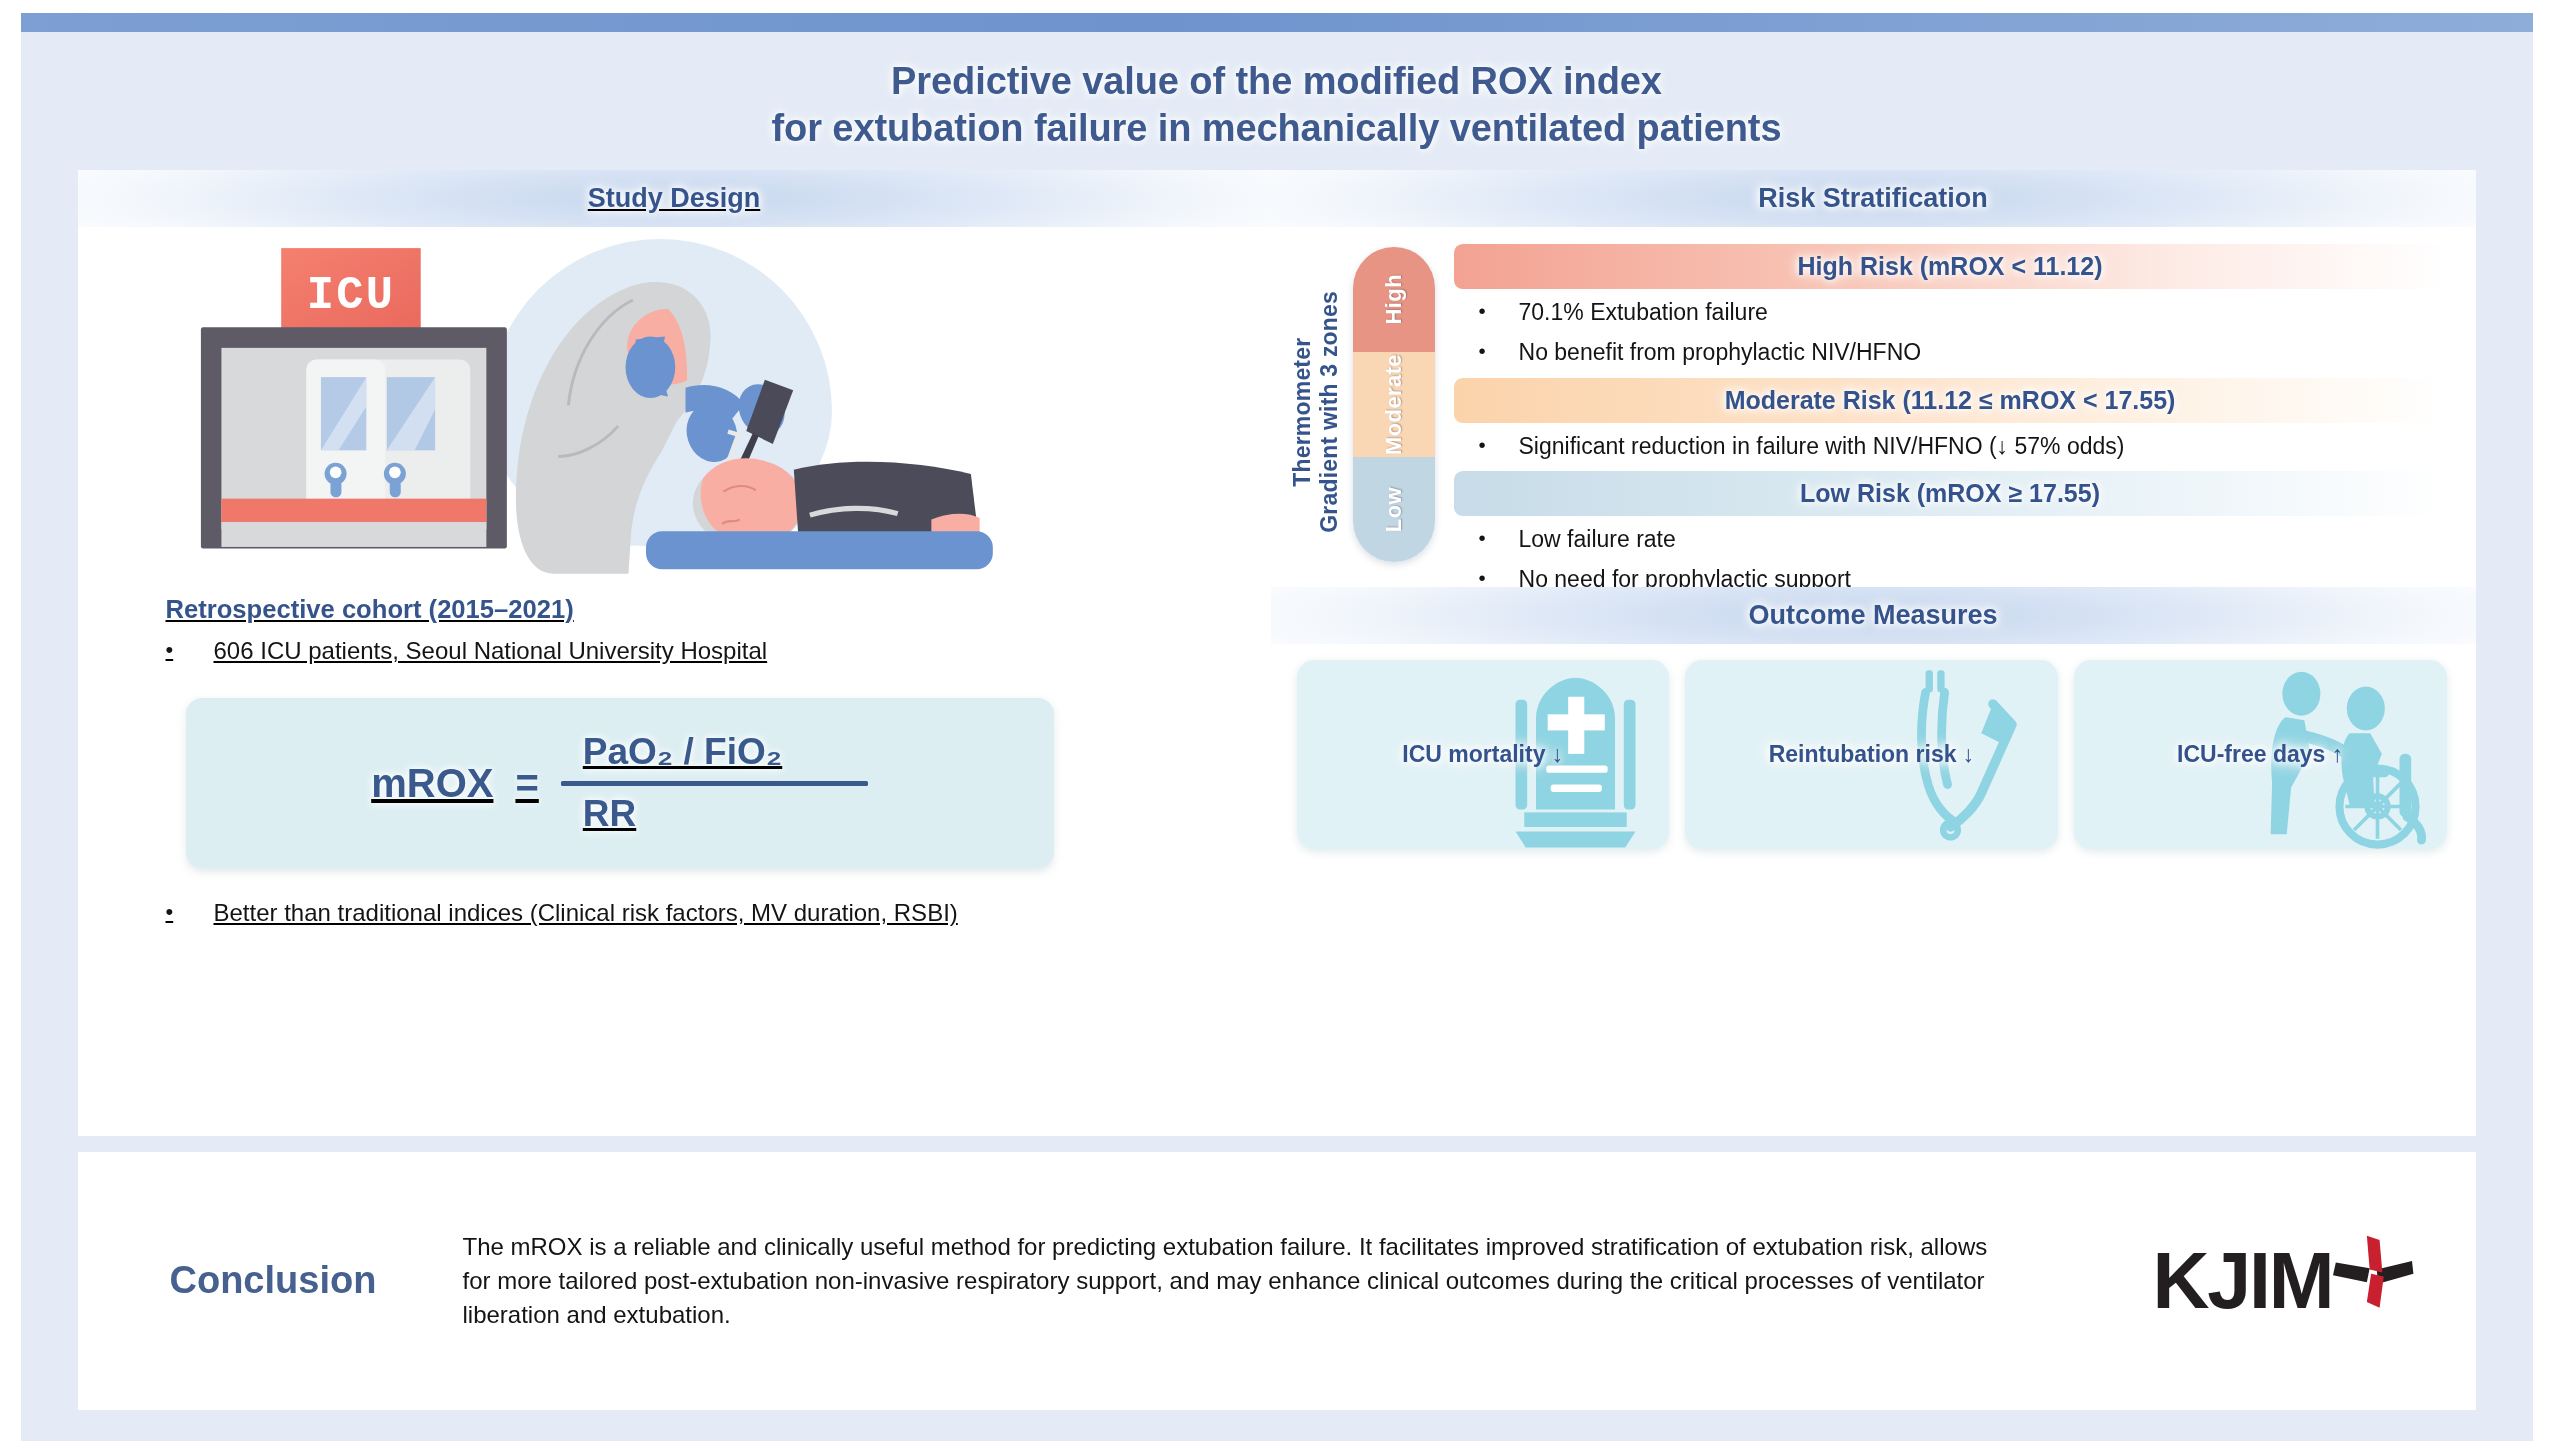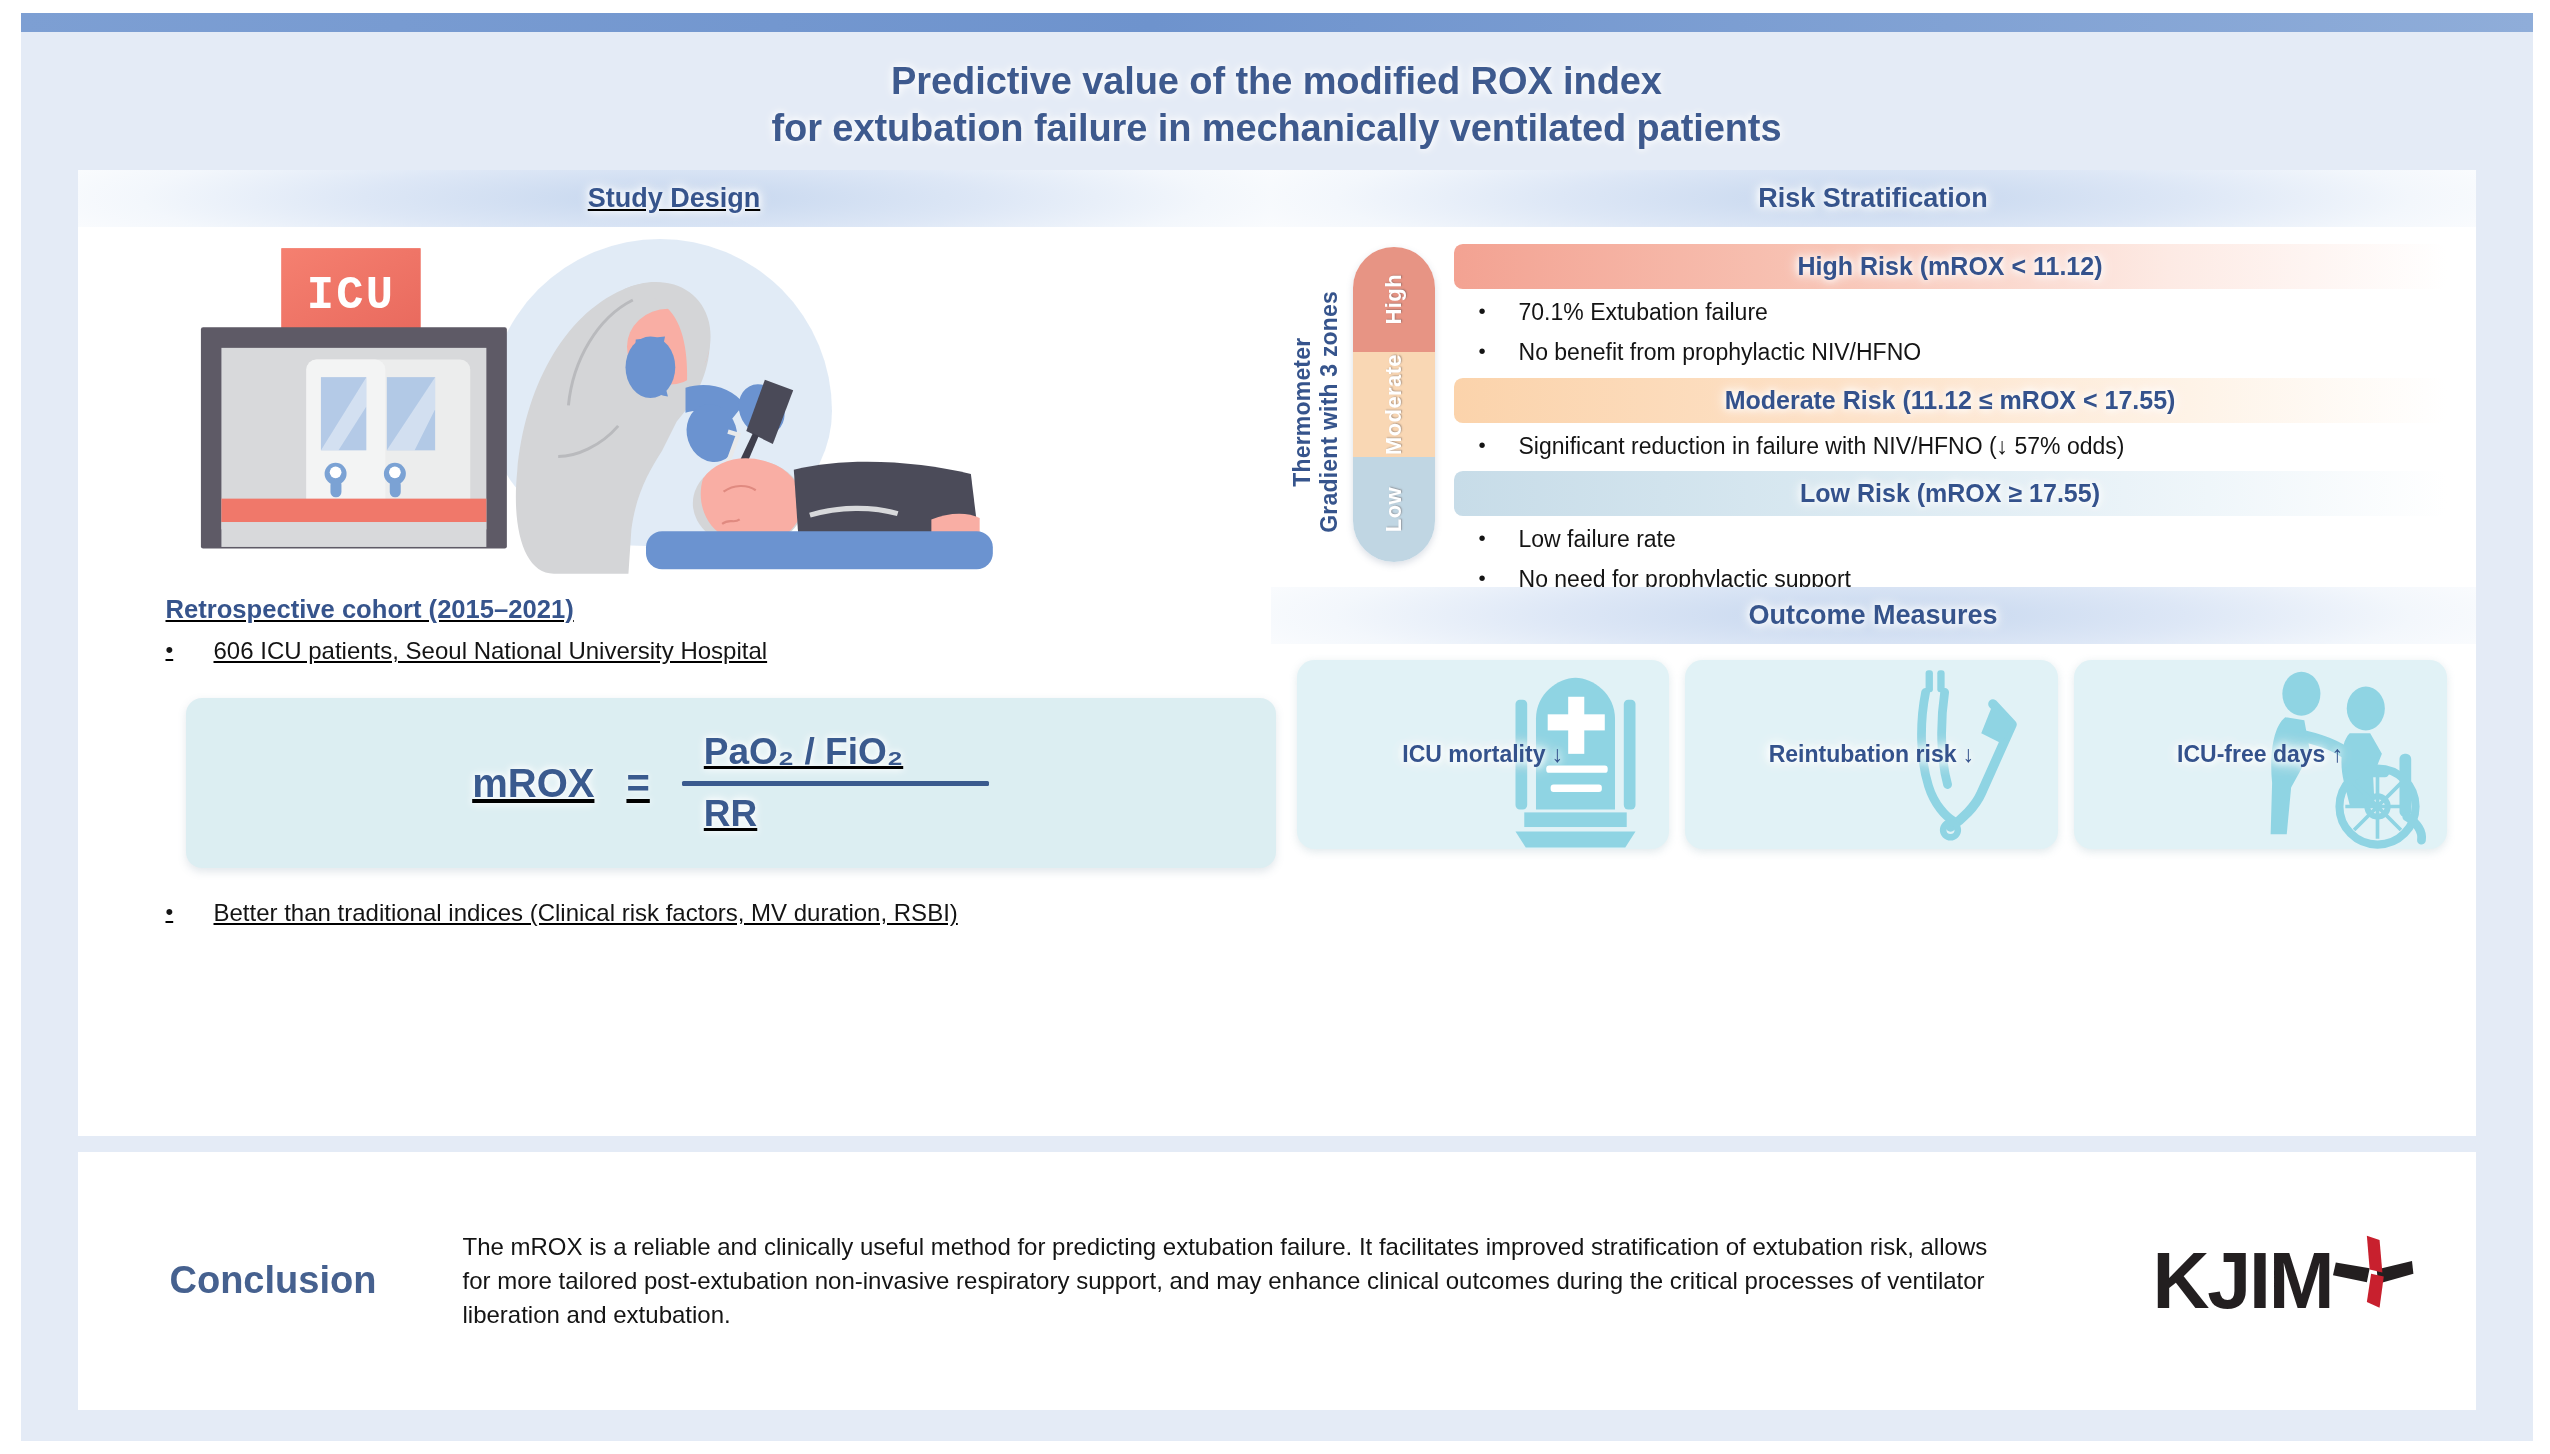--- a/index.html
+++ b/index.html
@@ -88,28 +88,28 @@
     padding-left: 88px;
     margin-top: 11.7px;
     line-height: 1.33;
   }
   .bullet-row .dot { width: 48px; flex: 0 0 48px; text-align: left; font-size: 22px;}
   .bullet-row .txt { flex: 1; max-width: 951px; }
 
   
   .formula-box {
     margin: 31px 0 12px 108px;
-    width: 1090px; height: 170px;
+    width: 868px; height: 170px;
     background: #dceef2;
     border-radius: 16px;
     box-shadow: 0 3.7px 8.8px rgba(100,130,150,.18);
     display: flex;
     align-items: center;
     justify-content: center;
-    gap: 32px;
+    gap: 22px;
   }
   .f-lhs {
     font-size: 40px; font-weight: bold; color: #3a5party; color:#3a5a8e;
     text-shadow: 0 0 5.9px #fff, 0 0 10.2px #fff;
   }
   .f-eq { font-size: 40px; font-weight: bold; color: #3a5a8e; text-shadow: 0 0 5.9px #fff; }
   .f-frac { display: flex; flex-direction: column; }
   .f-num, .f-den {
     font-size: 37px; font-weight: bold; color: #3a5a8e;
     text-shadow: 0 0 5.9px #fff, 0 0 10.2px #fff;

